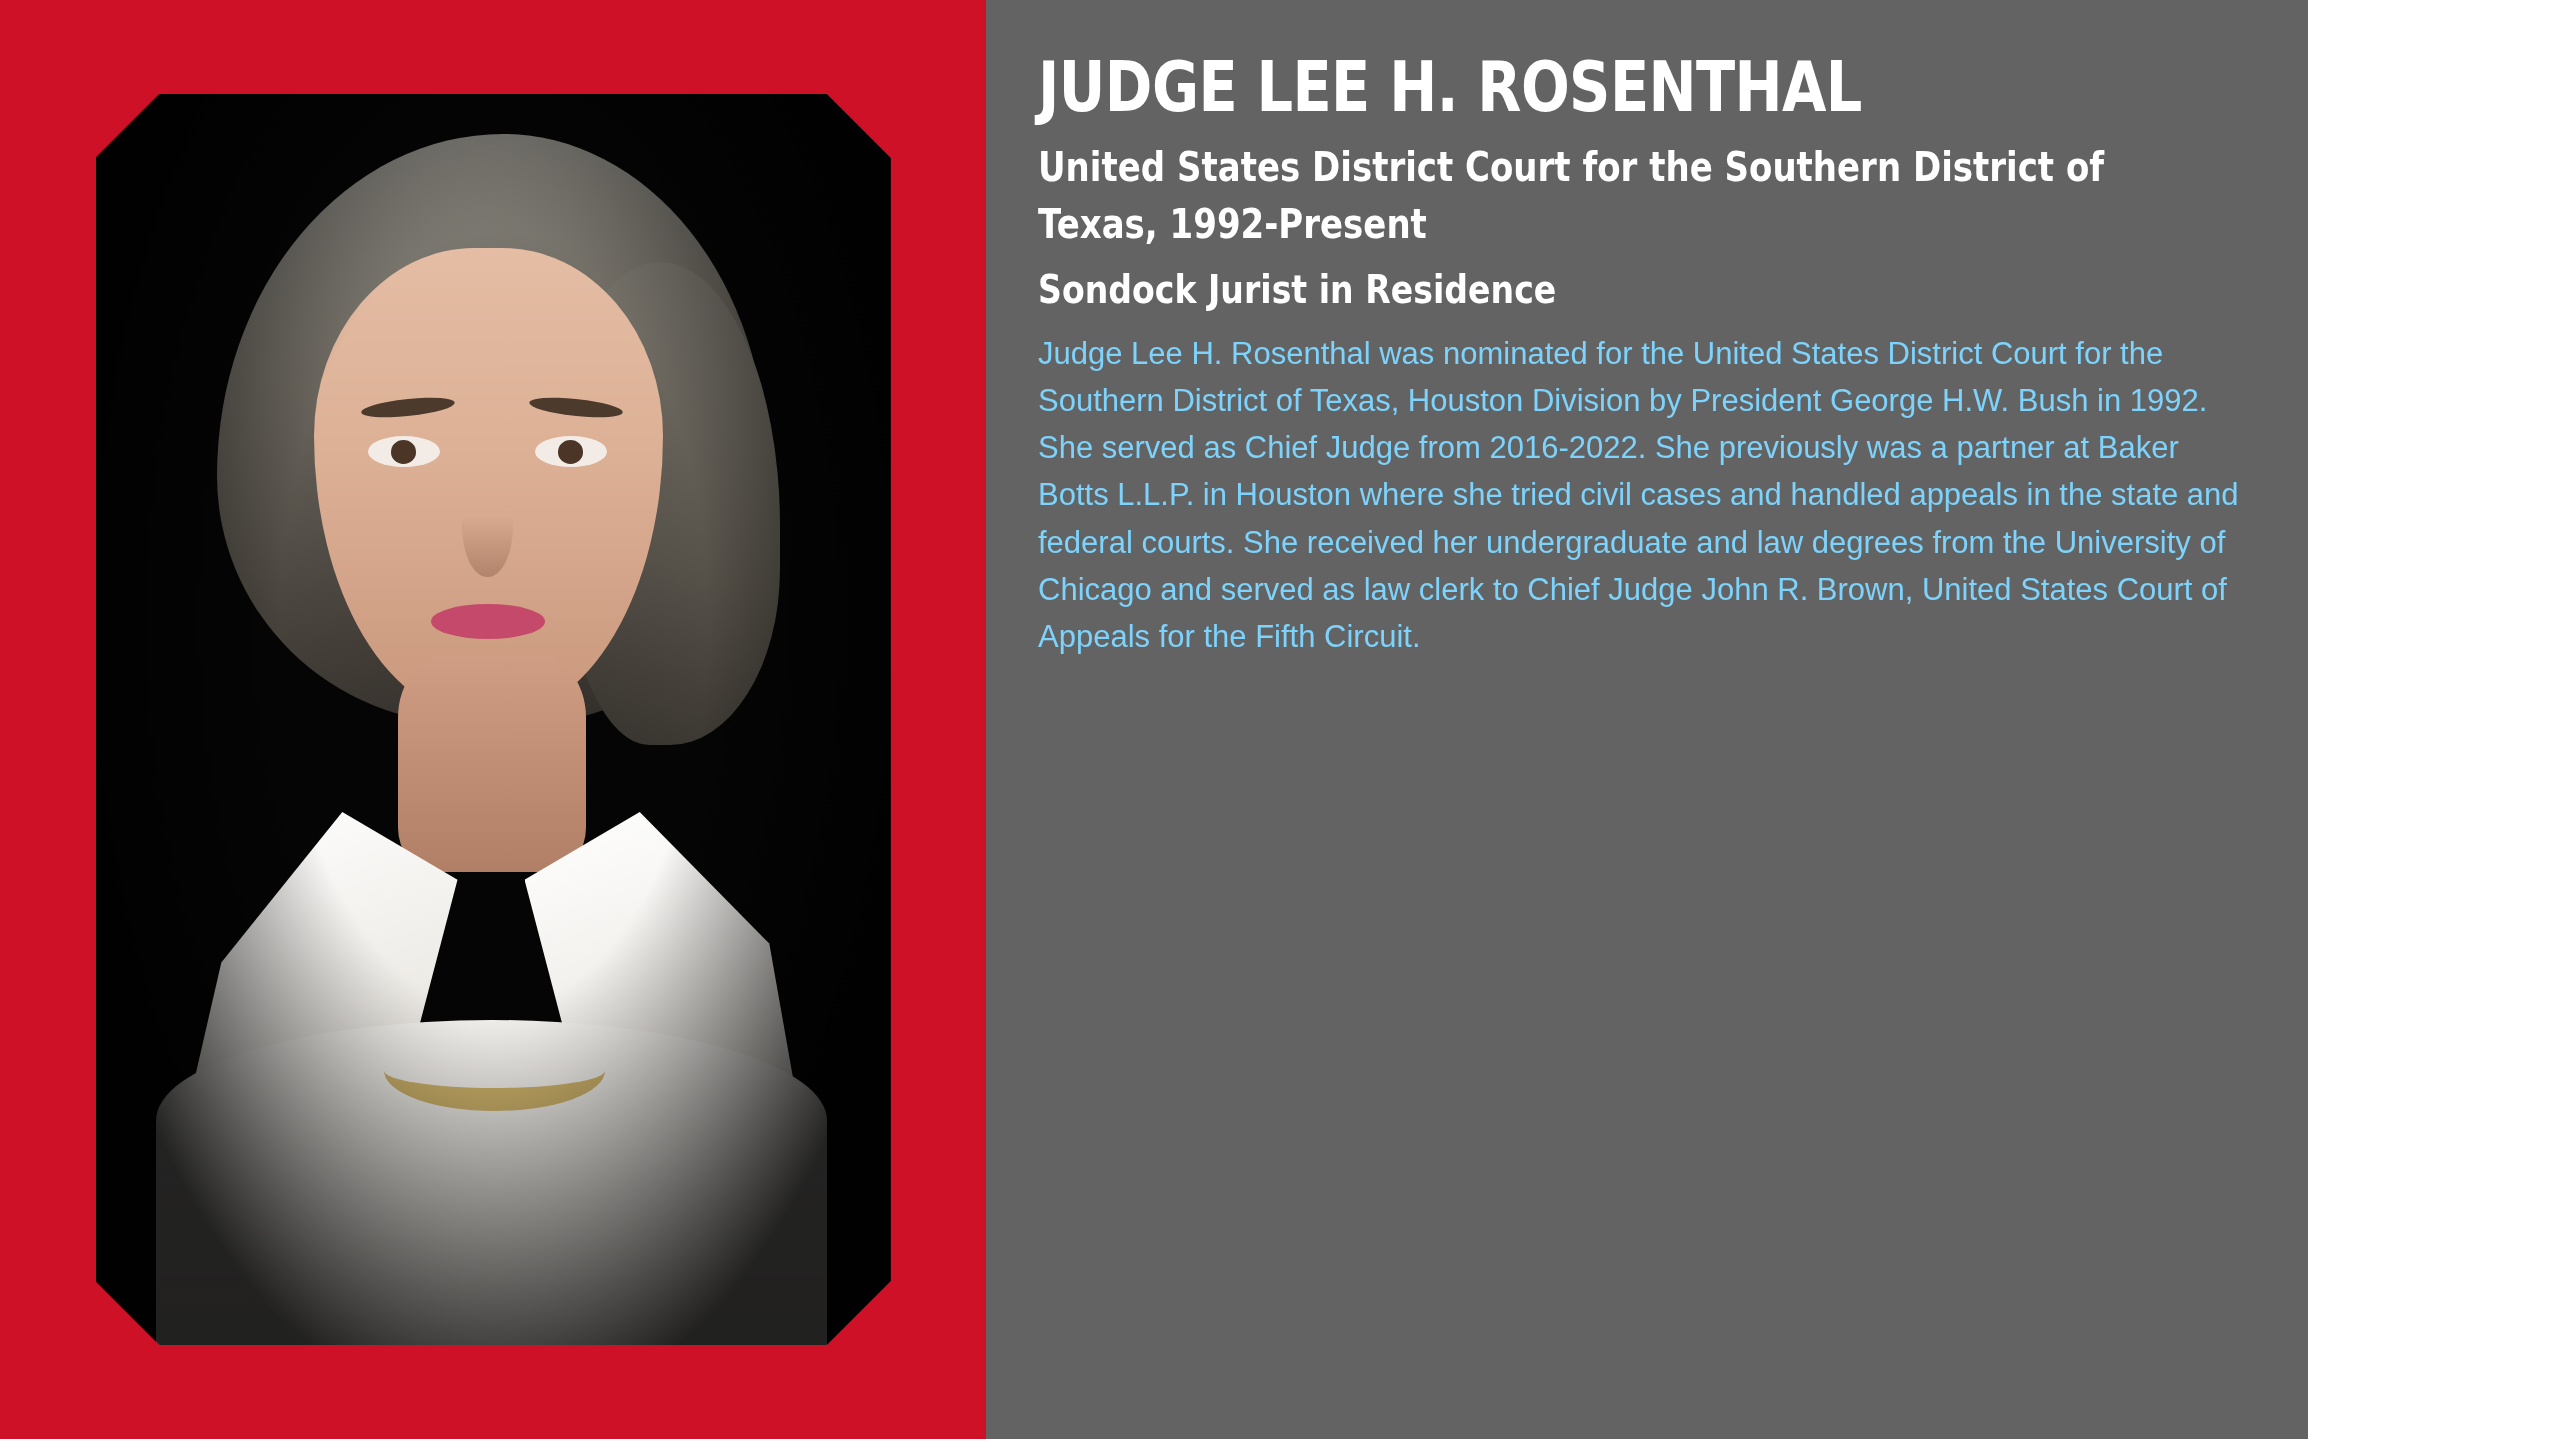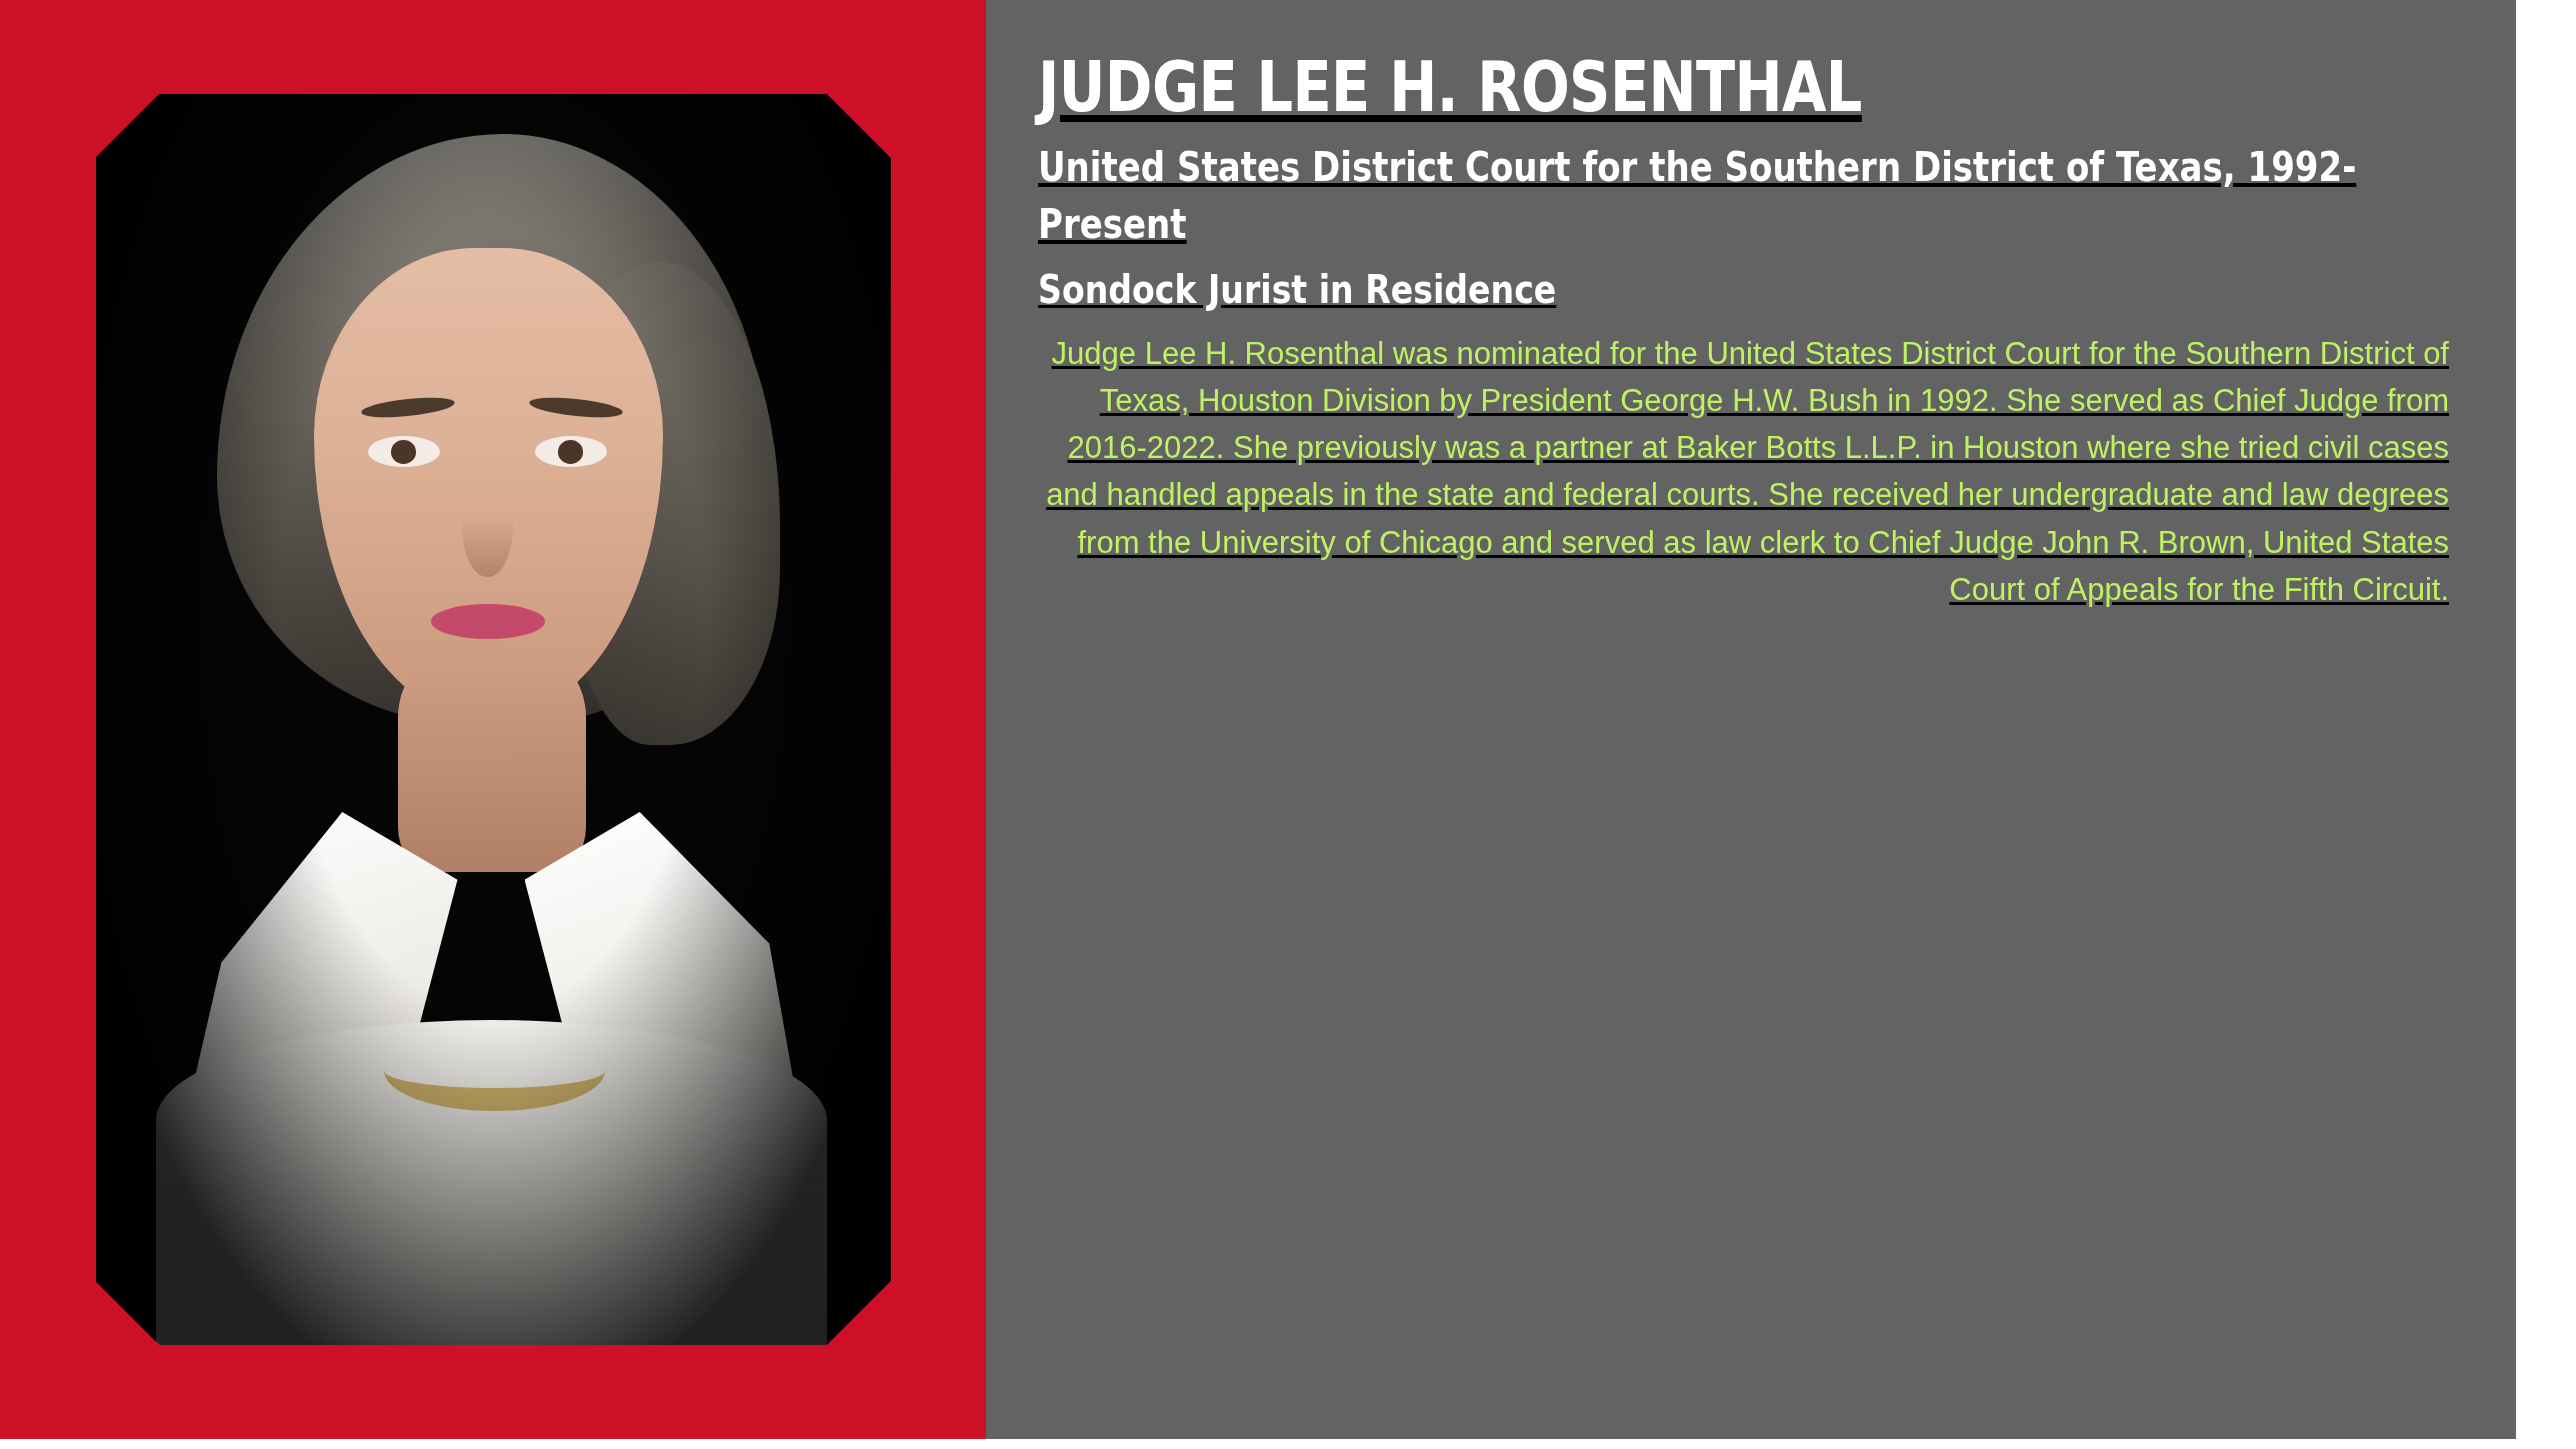--- a/index.html
+++ b/index.html
@@ -9,24 +9,23 @@
   }
   body {
     width: 2576px;
     height: 1449px;
     font-family: "Liberation Sans", sans-serif;
     overflow: hidden;
   }
 
   .card {
     display: flex;
-    width: 2516px;
+    width: 2308px;
     height: 1439px;
     align-items: stretch;
-    text-decoration: underline;
   }
 
   
   .photo-panel {
     width: 986px;
     flex: 0 0 986px;
     background: #ce1126;
     display: flex;
     align-items: flex-start;
     justify-content: center;
@@ -221,22 +220,21 @@
     transform-origin: left top;
     width: 117%;
   }
 
   .judge-bio {
     font-family: "Liberation Sans", sans-serif;
     font-size: 31px;
     line-height: 1.52;
     margin: 0;
     max-width: 1483px;
-    color: #bef264;
-    text-align: right;
+    color: #7dd3fc;
   }
 
   .bottom-strip {
     width: 2576px;
     height: 10px;
     background: #ffffff;
   }
 </style>
 </head>
 <body>

